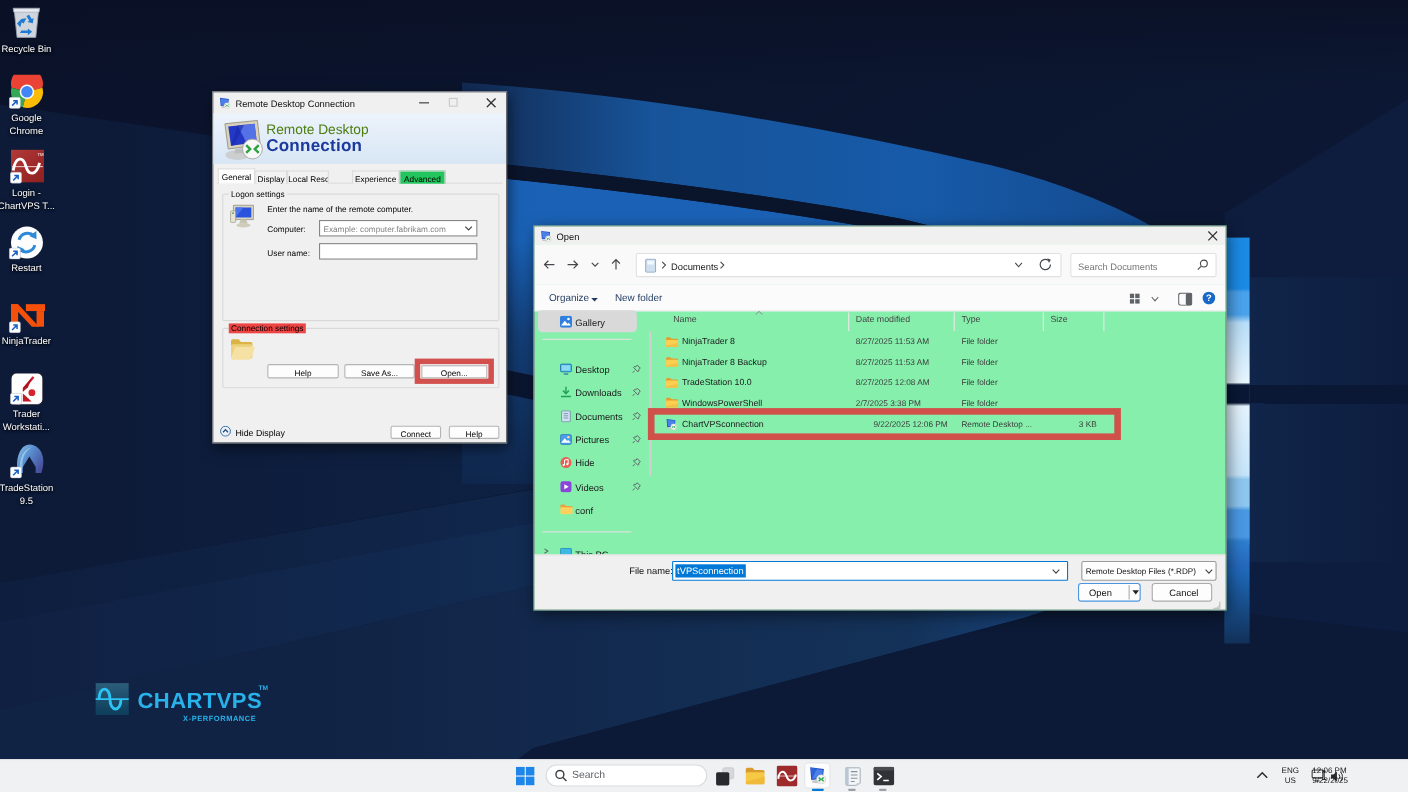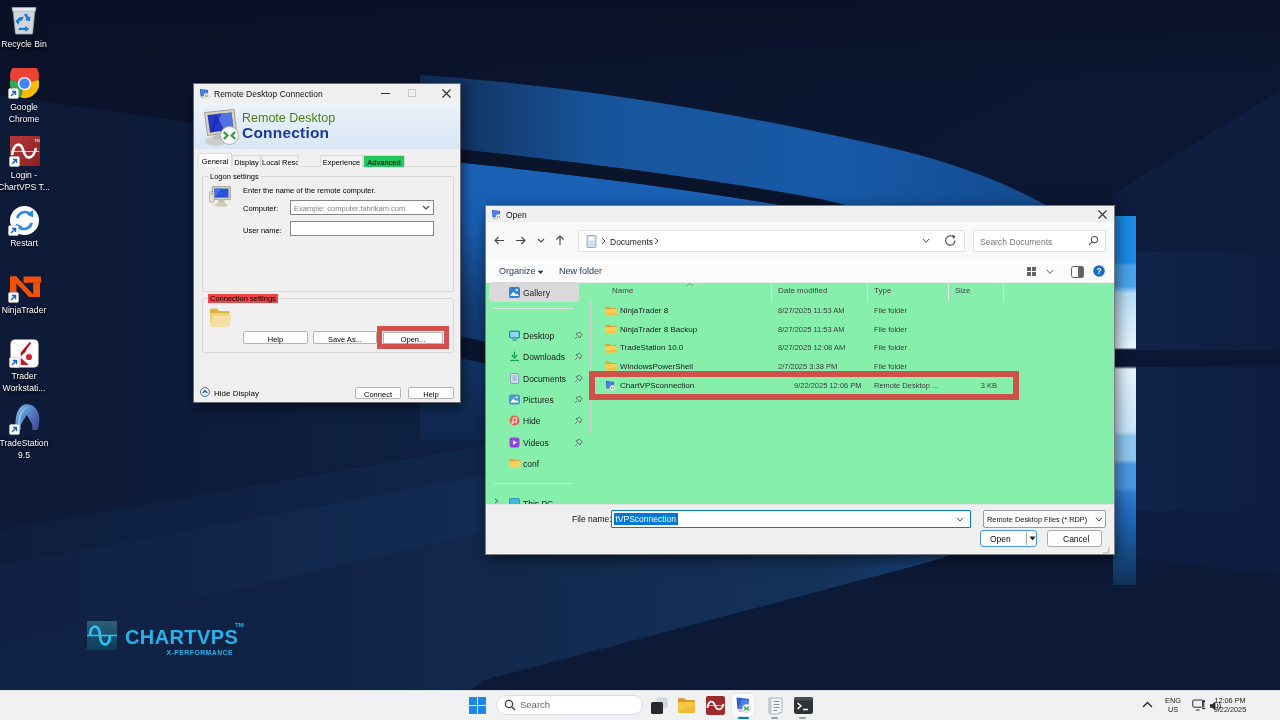--- a/index.html
+++ b/index.html
@@ -296,21 +296,21 @@
   <svg class="abs" style="left:1192px;top:8px" width="15" height="13" viewBox="0 0 15 13">
     <rect x="0.8" y="1" width="9.8" height="7.2" rx="1" fill="none" stroke="#2b2b2b" stroke-width="1"></rect>
     <path d="M3.8,11 L7.6,11" stroke="#2b2b2b" stroke-width="1"></path>
     <path d="M11.8,2.6 L11.8,9.6 M10,9.6 L13.4,9.6" stroke="#2b2b2b" stroke-width="1"></path>
     <circle cx="11.8" cy="2.2" r="1.2" fill="#2b2b2b"></circle>
   </svg>
   <svg class="abs" style="left:1209px;top:8.5px" width="13" height="12" viewBox="0 0 13 12">
     <path d="M1,4.2 L3.2,4.2 L6.4,1.4 L6.4,10.6 L3.2,7.8 L1,7.8 Z" fill="#2b2b2b"></path>
     <path d="M8.2,3.8 A3.6,3.6 0 0 1 8.2,8.2 M9.9,2.1 A5.8,5.8 0 0 1 9.9,9.9" stroke="#2b2b2b" stroke-width="0.9" fill="none"></path>
   </svg>
-  <div class="abs" style="left:1193px;top:4.5px;width:74px;text-align:center;font-size:7.3px;color:#1a1a1a;line-height:9.6px">12:06 PM<br>9/22/2025</div>
+  <div class="abs" style="left:1193px;top:4.5px;width:74px;text-align:left;font-size:7.3px;color:#1a1a1a;line-height:9.6px">12:06 PM<br>9/22/2025</div>
 </div>
 
 <div class="abs" style="left:193px;top:83px;width:268px;height:320px;background:#f0f0f0;border:1px solid #666a70;box-shadow:2px 4px 12px rgba(0,0,0,.55);font-size:7.5px">
 
   <svg class="abs" style="left:5px;top:4px" width="11" height="11" viewBox="0 0 34 34">
     <polygon points="3,3 28,6 26,24 5,26" fill="#2050c8"></polygon>
     <polygon points="5,5 26,8 25,22 7,24" fill="#4a80e8"></polygon>
     <ellipse cx="14" cy="29" rx="8" ry="3" fill="#c8c8c8"></ellipse>
     <circle cx="23" cy="25" r="8.5" fill="#f2f2f2" stroke="#b8b8b8" stroke-width="0.8"></circle>
     <path d="M18.5,21.5 l3.5,3.5 l-3.5,3.5 M27.5,21.5 l-3.5,3.5 l3.5,3.5" stroke="#1da83c" stroke-width="2.4" fill="none"></path>

